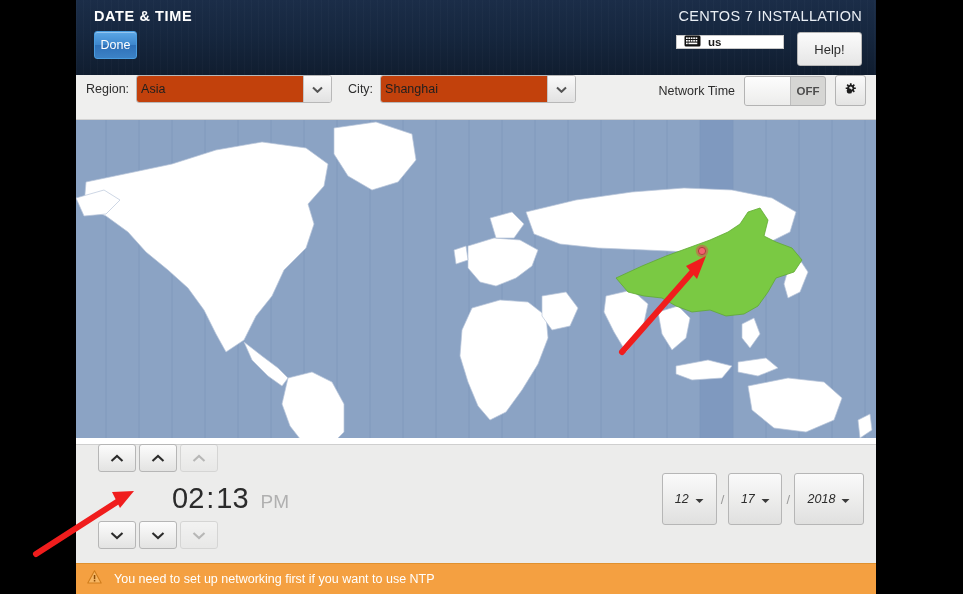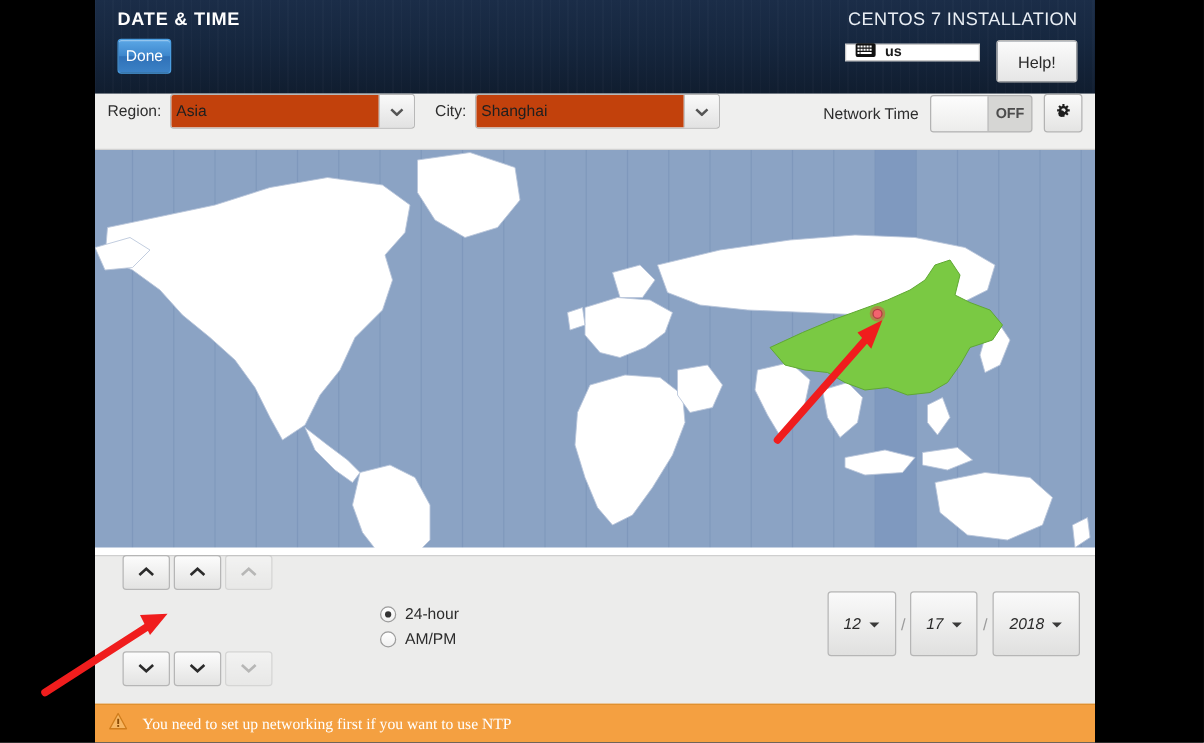--- a/index.html
+++ b/index.html
@@ -333,21 +333,20 @@
     border-top: 1px solid #e0912f;
     display: flex;
     align-items: center;
     gap: 12px;
     padding-left: 11px;
     box-sizing: border-box;
   }
   .warning-text {
     font-size: 12.5px;
     color: #ffffff;
-    font-family: Liberation Serif, serif;
   }
   
   .annotation { position: absolute; pointer-events: none; }
 </style>
 </head>
 <body>
 
 <div id="screen">
   <div id="app">
 
@@ -582,33 +581,27 @@
         <div class="spin-btn disabled">
           <span>
             <svg width="14" height="9" viewBox="0 0 14 9">
                 <path d="M1.5 2 L7 7 L12.5 2" fill="none" stroke="#6f6f6f" stroke-width="2.1"></path>
               </svg>
           </span>
         </div>
       </div>
     </div>
 
-
-    <div class="radio-group">
-      <div class="radio-row">
-        <span class="radio-outer">
-          <span class="radio-dot"></span>
-        </span>
-        <span class="radio-label">24-hour</span>
-      </div>
-      <div class="radio-row">
-        <span class="radio-outer"></span>
-        <span class="radio-label">AM/PM</span>
-      </div>
+    <div class="time-display">
+      <span class="time-num">02</span>
+      <span class="time-colon">:</span>
+      <span class="time-num">13</span>
+      <span class="time-ampm">PM</span>
     </div>
+
 
     <div class="date-group">
       <div class="date-combo month">
         <span class="date-value">12</span>
         <span>
           <svg width="9" height="6" viewBox="0 0 9 6">
               <path d="M0.5 1 L4.5 5 L8.5 1" fill="#3a3a3a"></path>
             </svg>
         </span>
       </div>

